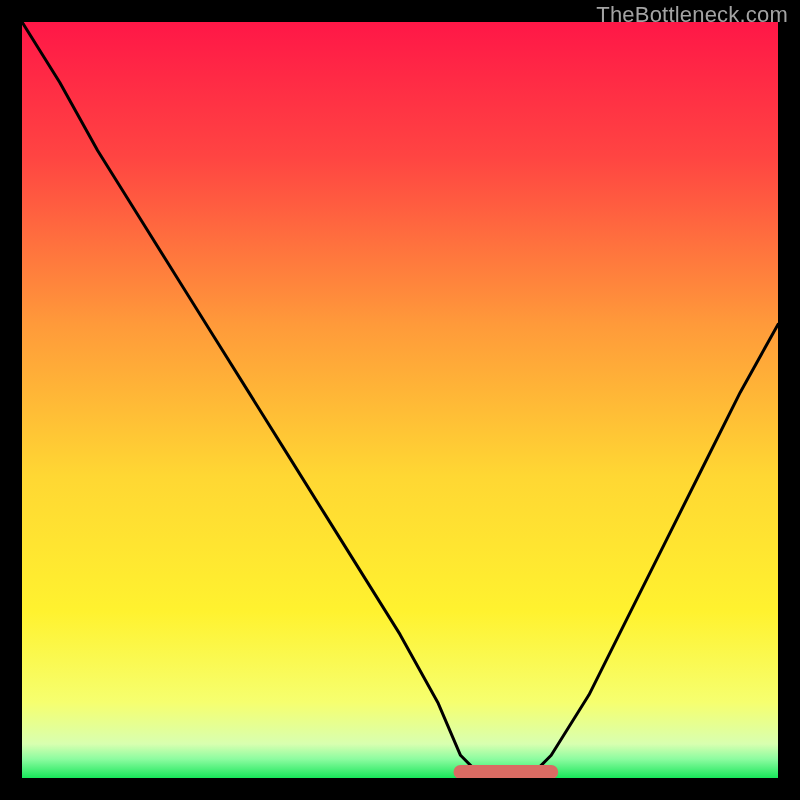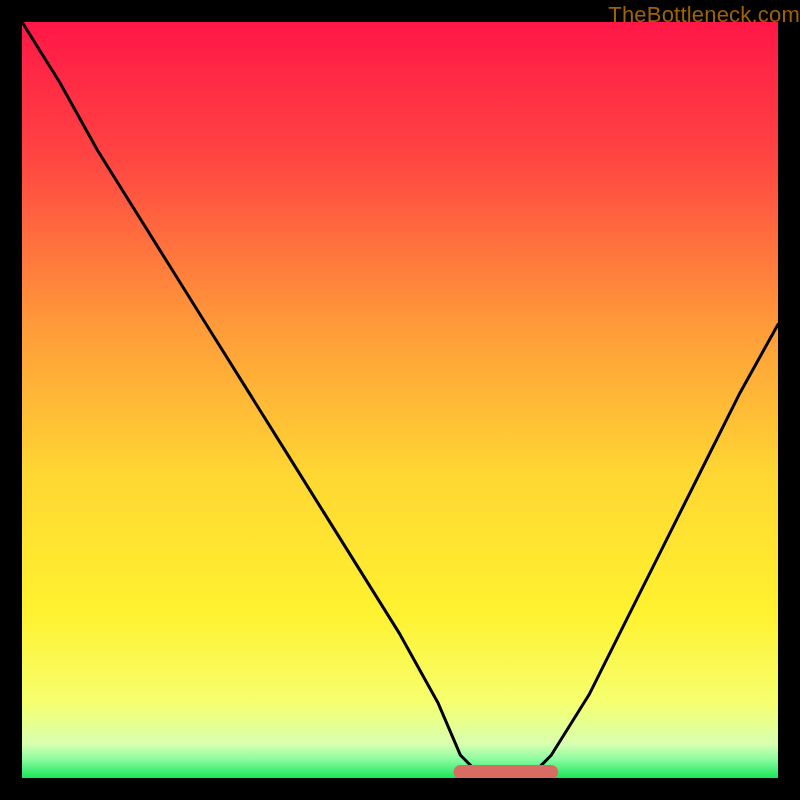--- a/index.html
+++ b/index.html
@@ -25,22 +25,22 @@
     height: 756px;
     
   }
   .grad {
     position: absolute;
     inset: 0;
   }
   .attribution {
     position: absolute;
     top: 2px;
-    right: 0;
-    color: #a16207;
+    right: 12px;
+    color: #a3a3a3;
     font-size: 22px;
     letter-spacing: 0.2px;
     font-weight: 400;
   }
   svg.curve {
     position: absolute;
     inset: 0;
   }
 </style>
 </head>

